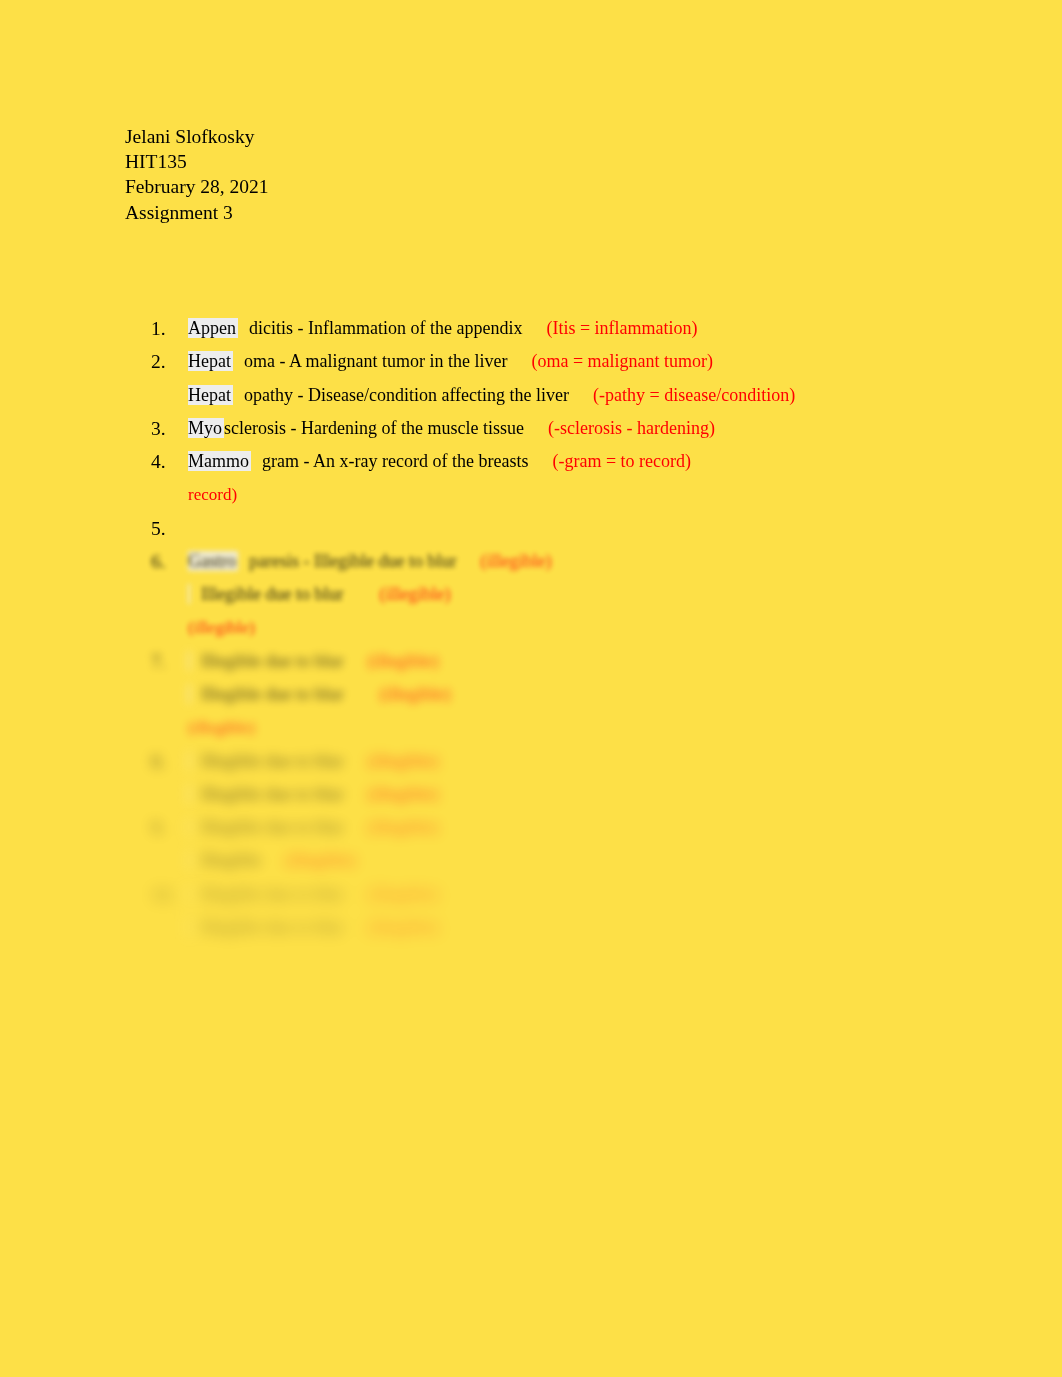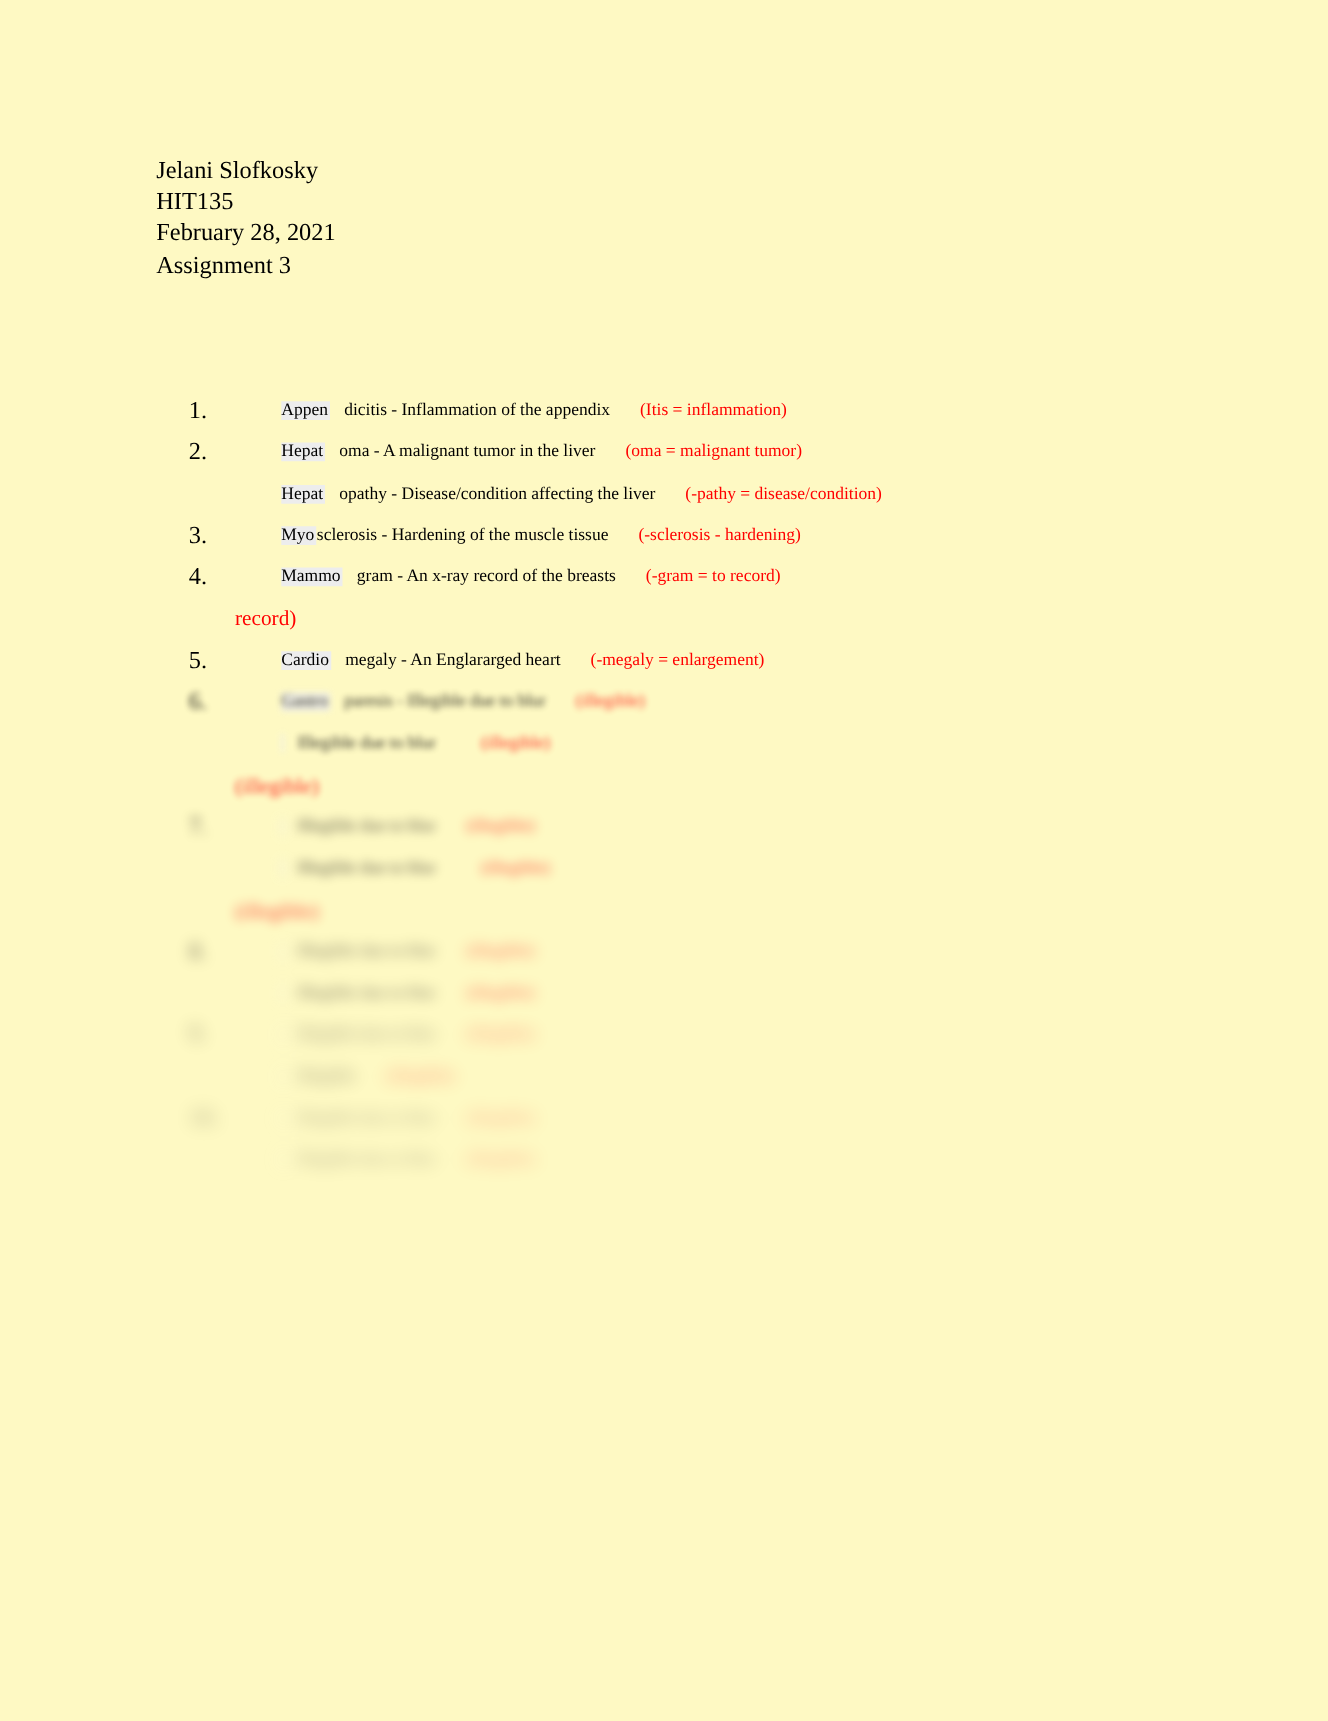--- a/index.html
+++ b/index.html
@@ -5,21 +5,21 @@
 <style>
   html, body {
     margin: 0;
     padding: 0;
     background: #ffffff;
   }
   .page {
     position: relative;
     width: 1062px;
     height: 1377px;
-    background: #fef9c3;
+    background: #fde047;
     font-family: "Liberation Serif", "DejaVu Serif", serif;
     color: #000000;
     overflow: hidden;
   }
 
   
   .header {
     position: absolute;
     left: 125px;
     top: 124px;
@@ -44,24 +44,23 @@
     position: absolute;
     left: 151px;
     top: 0;
     width: 30px;
     text-align: left;
     font-size: 19.5px;
     line-height: 33.3px;
     white-space: pre;
   }
   .line {
-    font-size: 14px;
+    font-size: 18px;
     line-height: 33.3px;
     white-space: pre-wrap;
-    margin-left: 37px;
   }
   
   .cont {
     font-size: 17px;
     line-height: 33.3px;
     color: #ff0000;
     white-space: pre;
   }
 
   .prefix {
@@ -113,21 +112,20 @@
     </div>
 
     <div class="item">
       <span class="num">4.</span>
       <div class="line"><span class="prefix">Mammo</span><span class="gap-s"></span><span class="suffix">gram</span><span class="defn"> - An x-ray record of the breasts</span><span class="gap-m"></span><span class="red">(-gram = to record)</span></div>
       <div class="cont">record)</div>
     </div>
 
     <div class="item">
       <span class="num">5.</span>
-      <div class="line"><span class="prefix">Cardio</span><span class="gap-s"></span><span class="suffix">megaly</span><span class="defn"> - An Englararged heart</span><span class="gap-m"></span><span class="red">(-megaly = enlargement)</span></div>
     </div>
 
     <div class="item b1">
       <span class="num">6.</span>
       <div class="line"><span class="prefix">Gastro</span><span class="gap-s"></span><span class="suffix">paresis</span><span class="defn"> - Illegible due to blur</span><span class="gap-m"></span><span class="red">(illegible)</span></div>
       <div class="line"><span class="prefix"></span><span class="gap-s"></span><span class="suffix"></span><span class="defn">Illegible due to blur</span><span class="gap-l"></span><span class="red">(illegible)</span></div>
       <div class="cont">(illegible)</div>
     </div>
 
     <div class="item b2">

